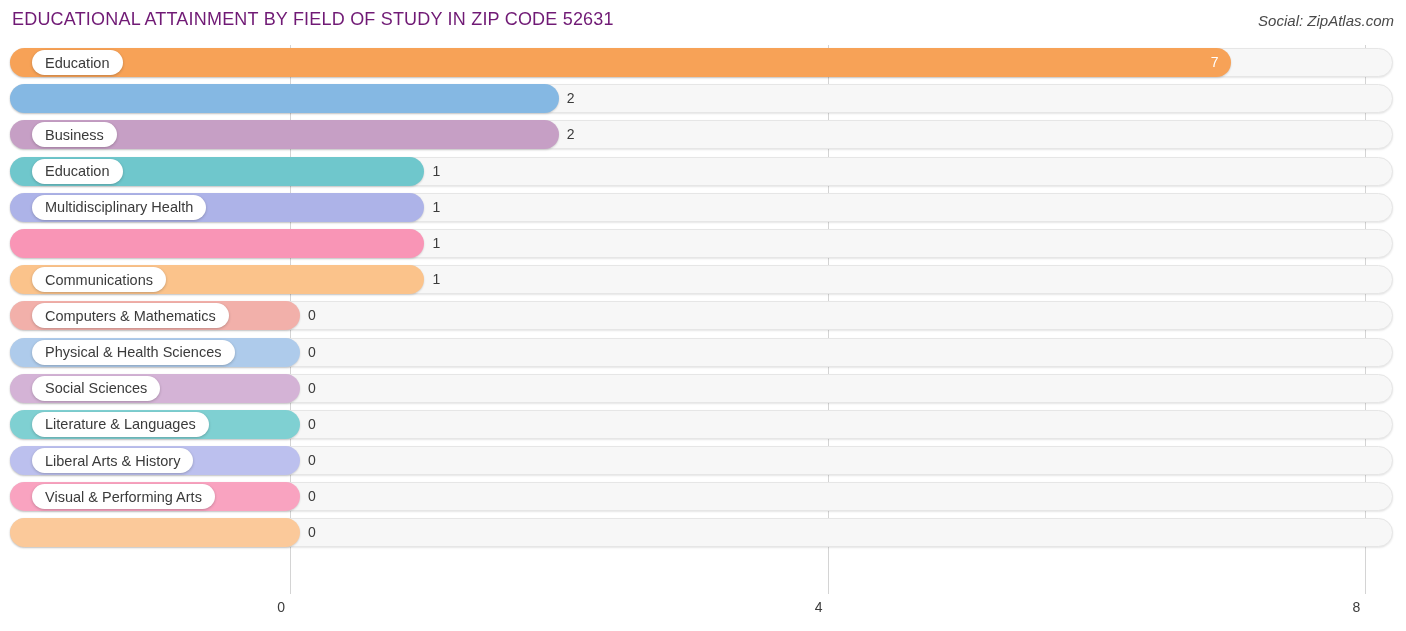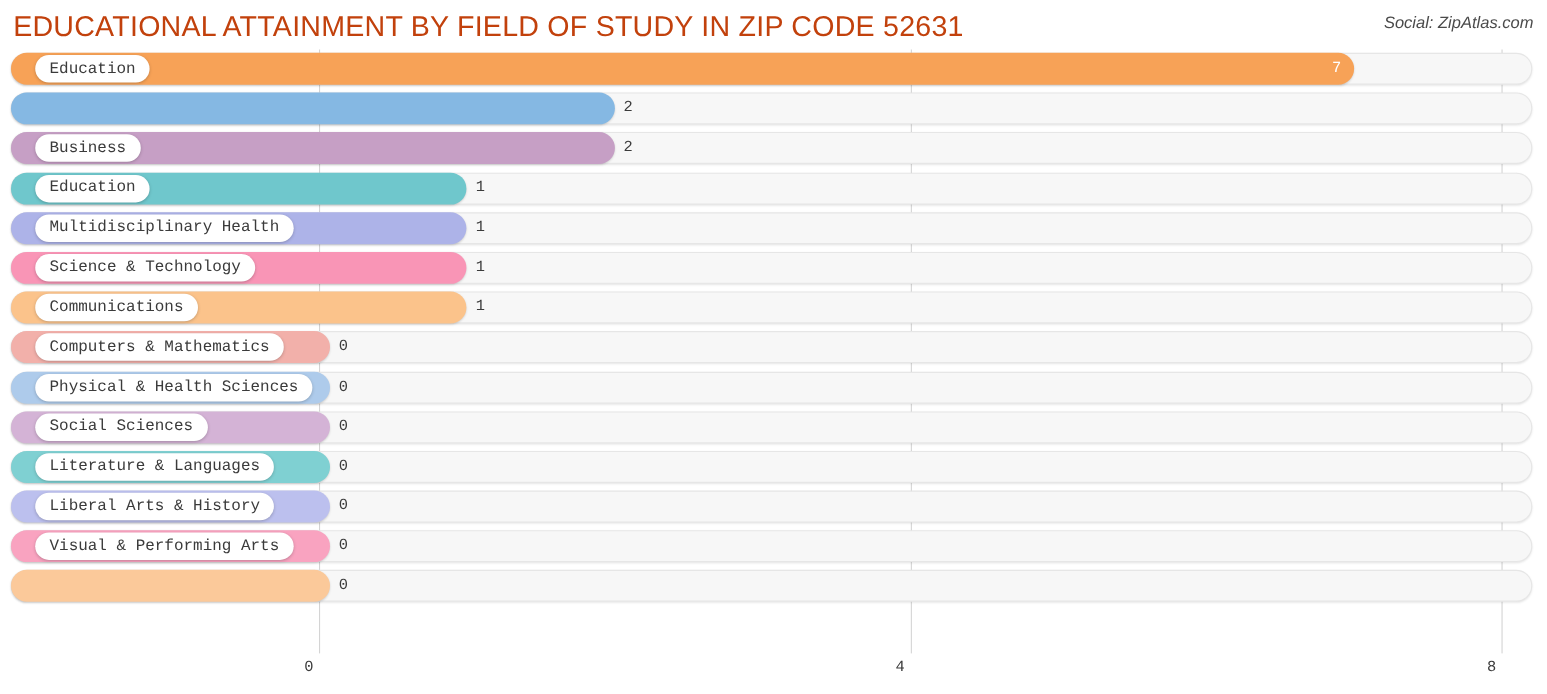--- a/index.html
+++ b/index.html
@@ -17,43 +17,42 @@
 
   
   .header {
     position: relative;
     height: 45px;
   }
   .chart-title {
     position: absolute;
     left: 12px;
     top: 9px;
-    font-size: 26px;
-    color: #c2410c;
+    font-size: 18px;
+    color: #701a75;
     letter-spacing: 0.2px;
     white-space: nowrap;
   }
   .source {
     position: absolute;
     right: 12px;
     top: 12px;
     font-size: 15px;
     font-style: italic;
     color: #4a4a4a;
     white-space: nowrap;
   }
 
   
   .plot {
     position: absolute;
     left: 0;
     top: 45px;
     width: 1406px;
     height: 586px;
-    font-family: Liberation Mono, monospace;
   }
 
   .gridlines {
     position: absolute;
     left: 0; top: 0;
     width: 1406px;
     height: 549px;
     pointer-events: none;
   }
   .gridline {
@@ -202,23 +201,20 @@
         <div class="track" style="width: 1383px;"></div>
         <div class="bar" style="width: 414.4px; background: rgb(173, 179, 232);"></div>
         <div class="pill">
           <span class="pill-label">Multidisciplinary Health</span>
         </div>
         <div class="value-out" style="left: 432.4px;">1</div>
       </div>
       <div class="row">
         <div class="track" style="width: 1383px;"></div>
         <div class="bar" style="width: 414.4px; background: rgb(249, 149, 182);"></div>
-        <div class="pill">
-          <span class="pill-label">Science &amp; Technology</span>
-        </div>
         <div class="value-out" style="left: 432.4px;">1</div>
       </div>
       <div class="row">
         <div class="track" style="width: 1383px;"></div>
         <div class="bar" style="width: 414.4px; background: rgb(251, 195, 139);"></div>
         <div class="pill">
           <span class="pill-label">Communications</span>
         </div>
         <div class="value-out" style="left: 432.4px;">1</div>
       </div>

